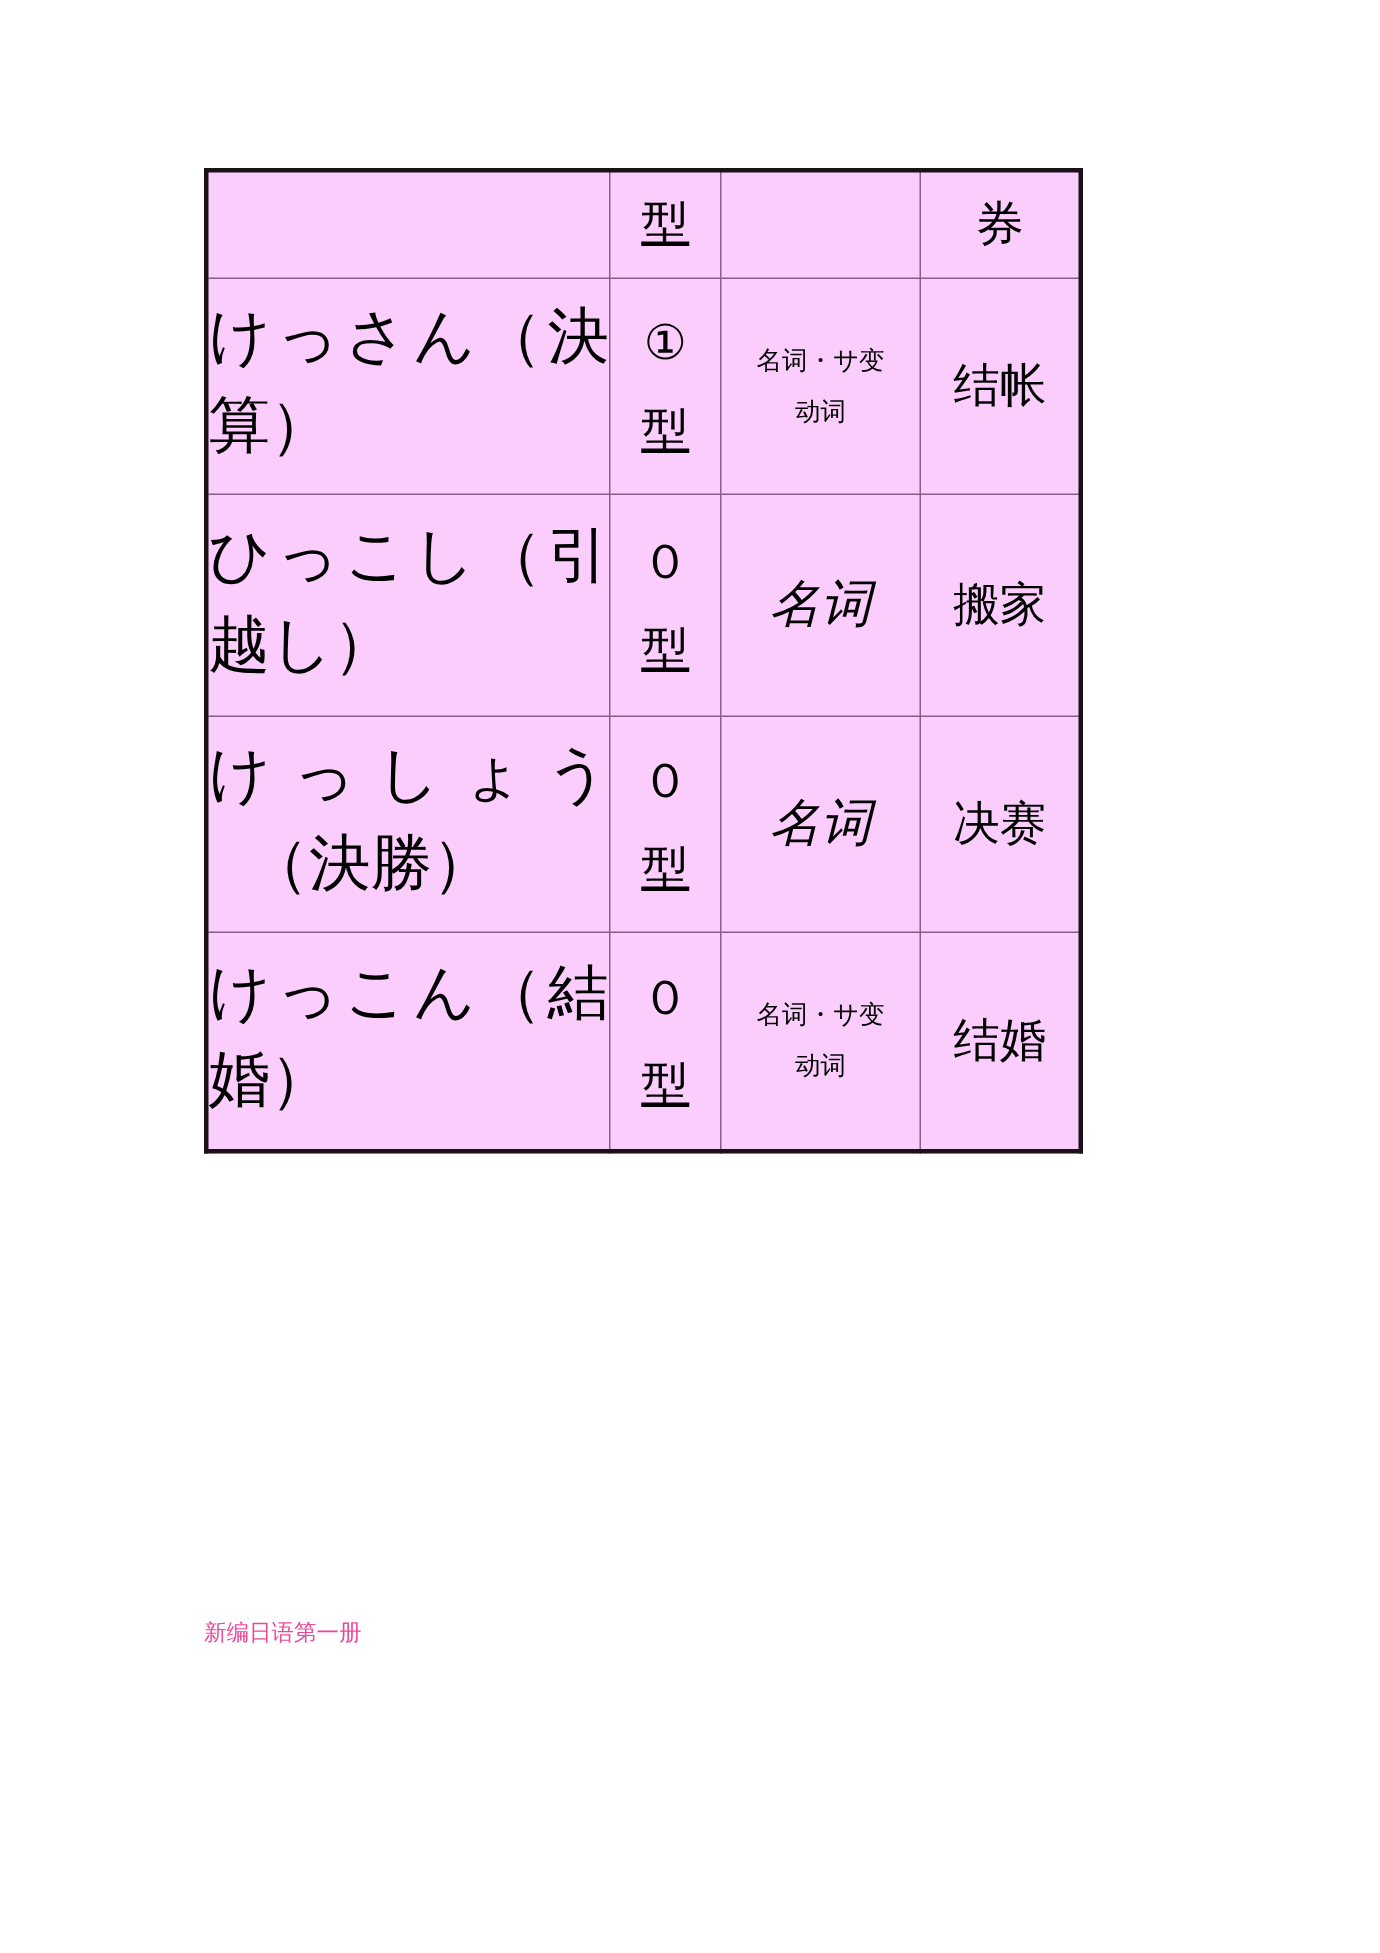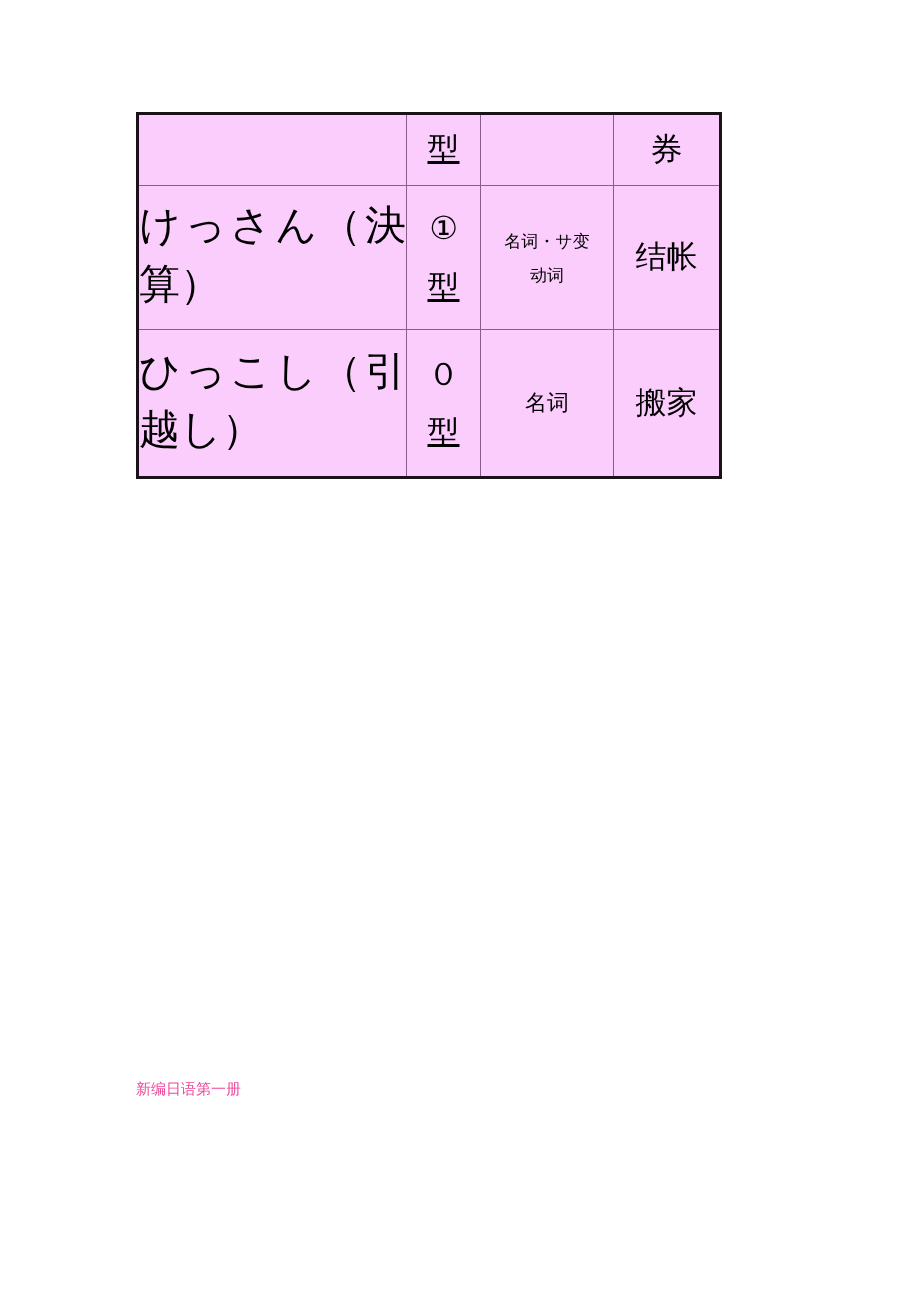--- a/index.html
+++ b/index.html
@@ -96,24 +96,25 @@
   .cell-part.center { text-align: center; }
   .cell-part.justified {
     text-align: justify;
     text-align-last: justify;
   }
   .cell-part.justified .pl2 {
     display: block;
     text-align-last: left;
   }
   .cell-part.big {
-    font-size: 22px;
+    font-size: 34px;
     line-height: 1.3;
     text-align: center;
     text-align-last: center;
+    font-style: italic;
   }
 
   .cell-mean {
     font-family: Liberation Sans, sans-serif;
     font-size: 31px;
     line-height: 1.3;
     text-align: center;
     padding: 4px 4px 8px 4px;
     word-break: break-all;
   }
@@ -207,21 +208,52 @@
         </td>
         <td class="cell-part big">
           <span>名词</span>
         </td>
         <td class="cell-mean">
           <span>搬家</span>
         </td>
       </tr>
 
 
-
+      <tr class="row-r4">
+        <td class="cell-word">
+          <span>けっしょう</span><span class="ln2 indent">（決勝）</span>
+        </td>
+        <td class="cell-type">
+          <span class="num">０</span>
+          <span class="kata">型</span>
+        </td>
+        <td class="cell-part big">
+          <span>名词</span>
+        </td>
+        <td class="cell-mean">
+          <span>决赛</span>
+        </td>
+      </tr>
+
+      <tr class="row-r5">
+        <td class="cell-word">
+          <span>けっこん（結</span><span class="ln2">婚）</span>
+        </td>
+        <td class="cell-type">
+          <span class="num">０</span>
+          <span class="kata">型</span>
+        </td>
+        <td class="cell-part center">
+          <span>名词・サ变</span><br>
+          <span>动词</span>
+        </td>
+        <td class="cell-mean">
+          <span>结婚</span>
+        </td>
+      </tr>
 
 
     </tbody>
   </table>
 
   <div class="footer">
     <span class="footer-line">新编日语第一册</span>
   </div>
 
 </div>

